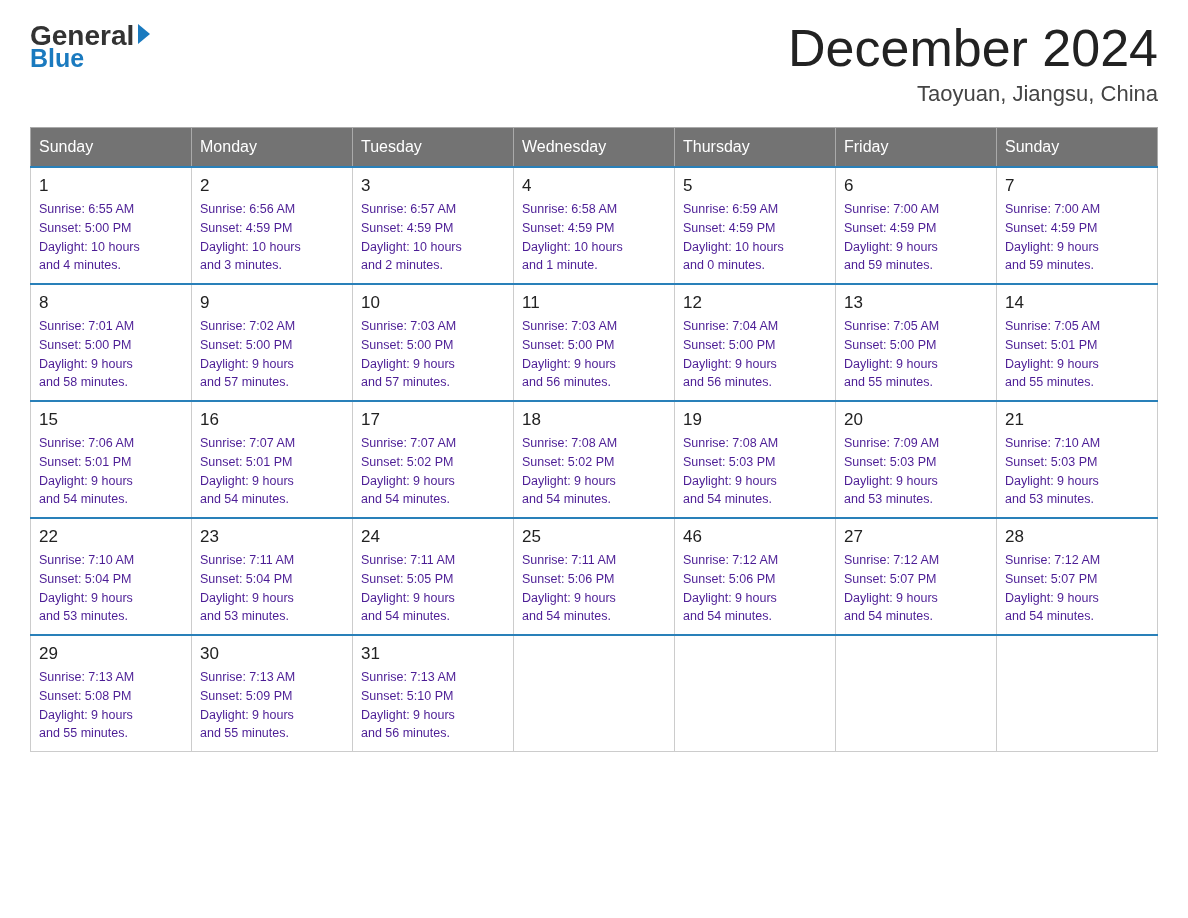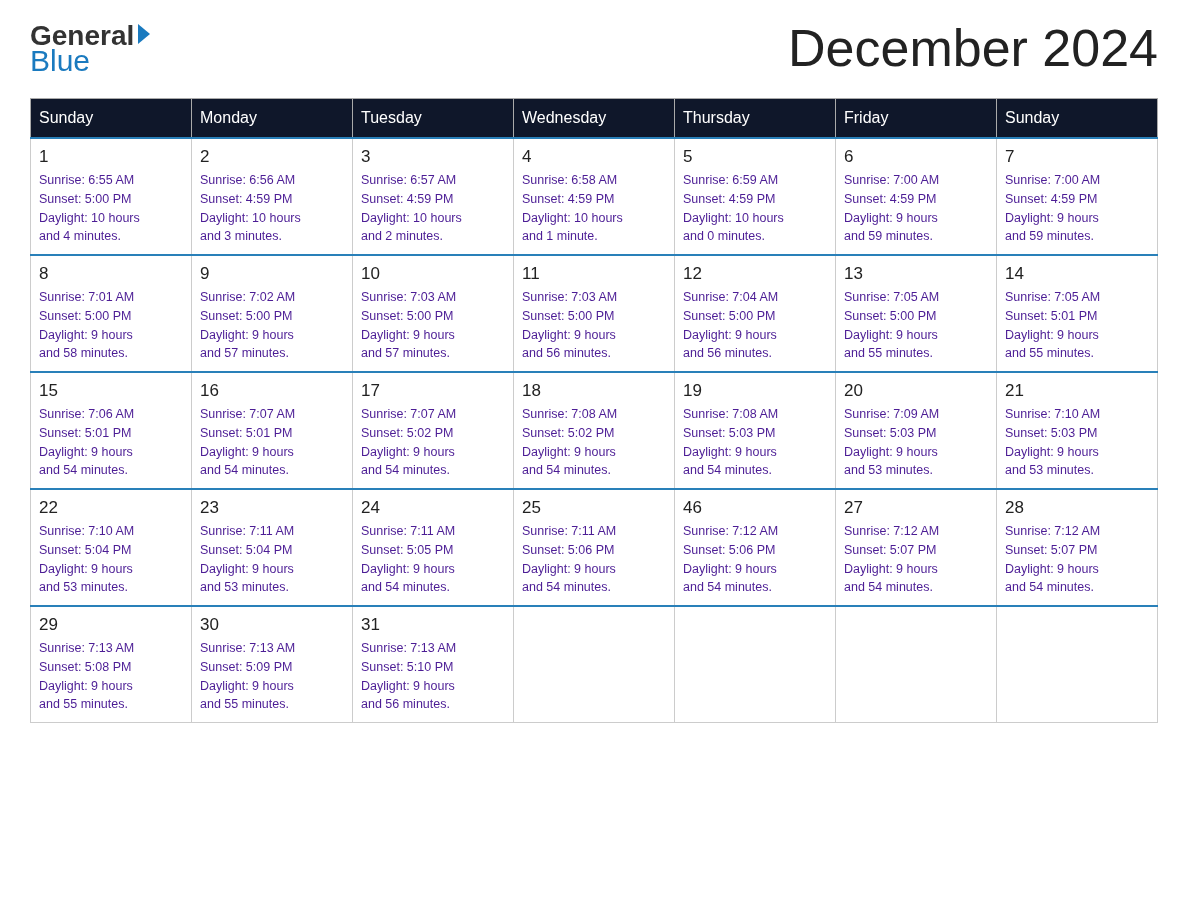--- a/index.html
+++ b/index.html
@@ -57,21 +57,21 @@
       font-size: 22px;
       color: #444;
       margin-top: 4px;
     }
     .calendar {
       width: 100%;
       border-collapse: collapse;
       border: 1px solid #aaa;
     }
     .calendar th {
-      background: #0f172a;
+      background: #737373;
       color: #fff;
       padding: 10px 8px;
       font-size: 16px;
       font-weight: normal;
       text-align: left;
       border: 1px solid #aaa;
     }
     .calendar td {
       vertical-align: top;
       padding: 8px 8px;
@@ -106,25 +106,26 @@
     <div class="logo-text">
       <span class="logo-general">General</span>
       <div style="display:flex;flex-direction:column;align-items:flex-start;margin-left:2px;">
         <div style="display:flex;align-items:center;">
           <span class="logo-blue-part" style="color:#1a7abf;font-size:28px;font-weight:bold;"></span>
           <div class="logo-arrow"></div>
         </div>
       </div>
     </div>
     <div style="display:flex;align-items:center;margin-top:-8px;">
-      <span style="font-size:30px;font-weight:normal;color:#1a7abf;">Blue</span>
+      <span style="font-size:25px;font-weight:bold;color:#1a7abf;">Blue</span>
     </div>
   </div>
   <div class="title-block">
     <div class="month-title">December 2024</div>
+    <div class="location-title">Taoyuan, Jiangsu, China</div>
   </div>
 </div>
 
 <table class="calendar">
   <thead>
     <tr>
     <th>Sunday</th>
         <th>Monday</th>
         <th>Tuesday</th>
         <th>Wednesday</th>

